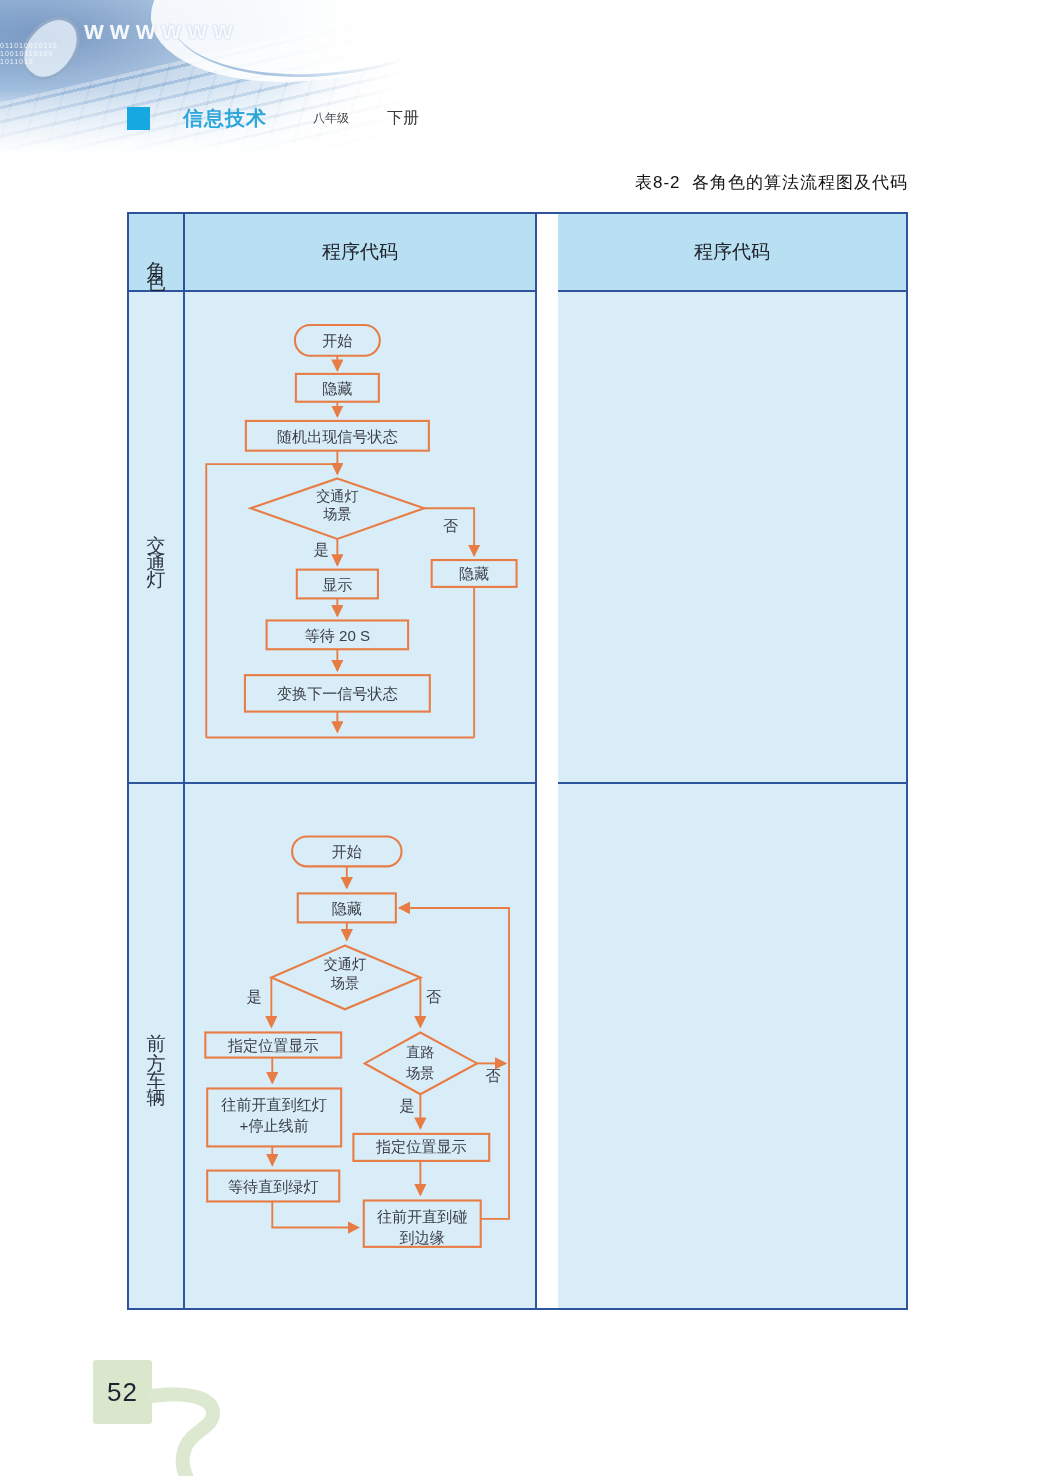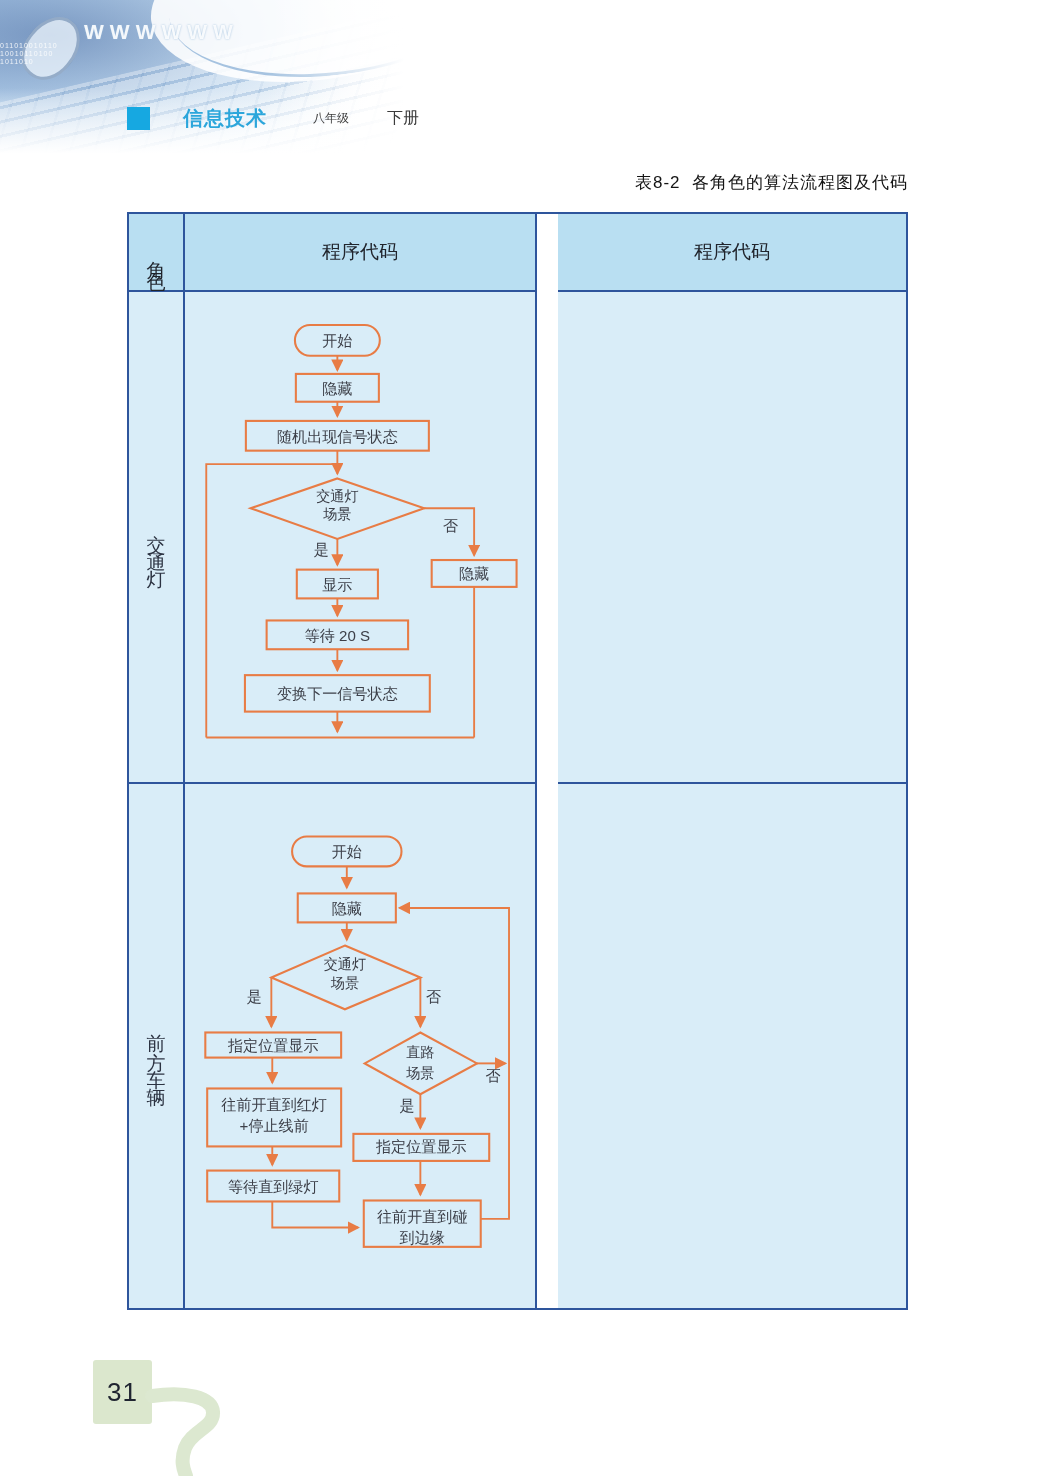--- a/index.html
+++ b/index.html
@@ -223,19 +223,19 @@
           <text class="ft" x="241" y="372">指定位置显示</text>
           <text class="ft" x="242" y="444">往前开直到碰</text>
           <text class="ft" x="242" y="466">到边缘</text>
         </g>
       </svg>
     </div>
     <div class="cell bd lastcol lastrow"></div>
   </div>
 
   <div class="pnum">
-    <span>31</span>
+    <span>52</span>
   </div>
   <svg class="pcurve" width="110" height="96" viewBox="0 0 110 96">
     <path d="M12,16 C45,11 72,17 73,32 C74,48 52,50 45,68 C40,82 44,90 46,96" stroke="#dce8d0" stroke-width="14" fill="none" stroke-linecap="round"></path>
   </svg>
 
 </div>
 
 </body></html>

